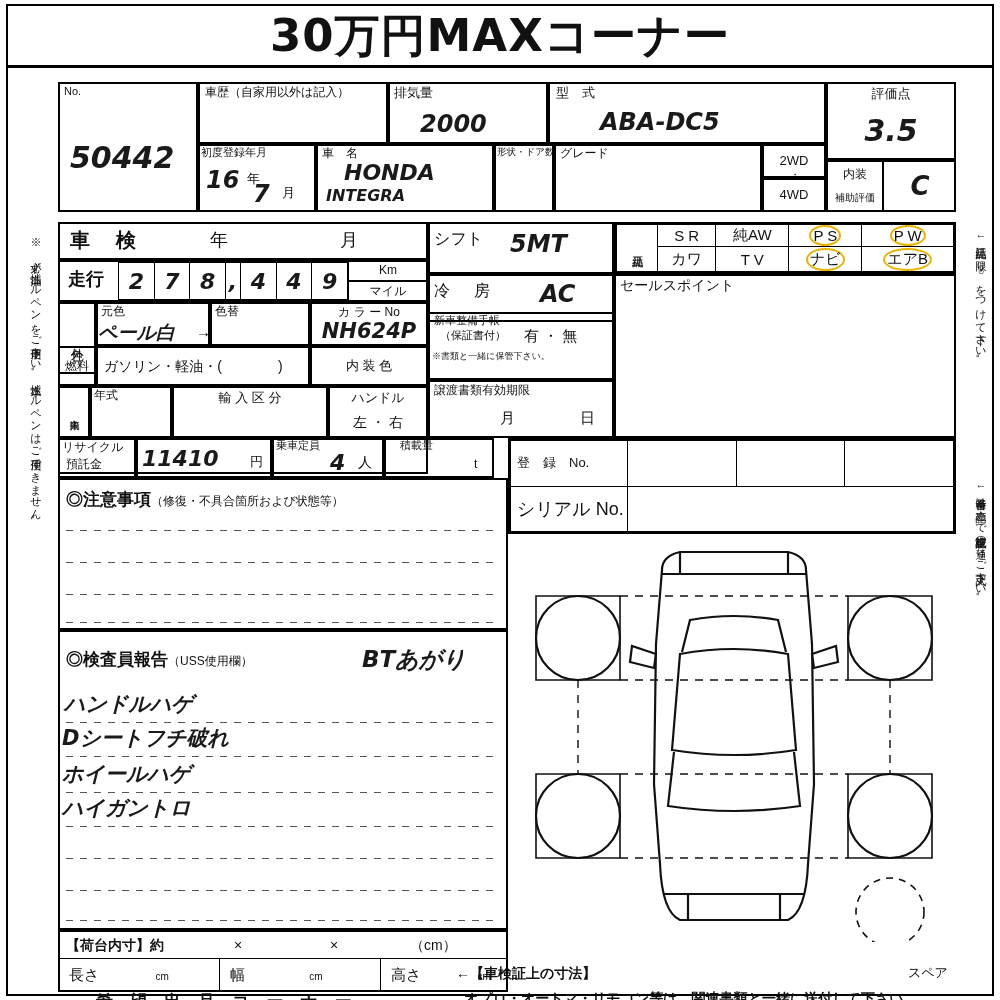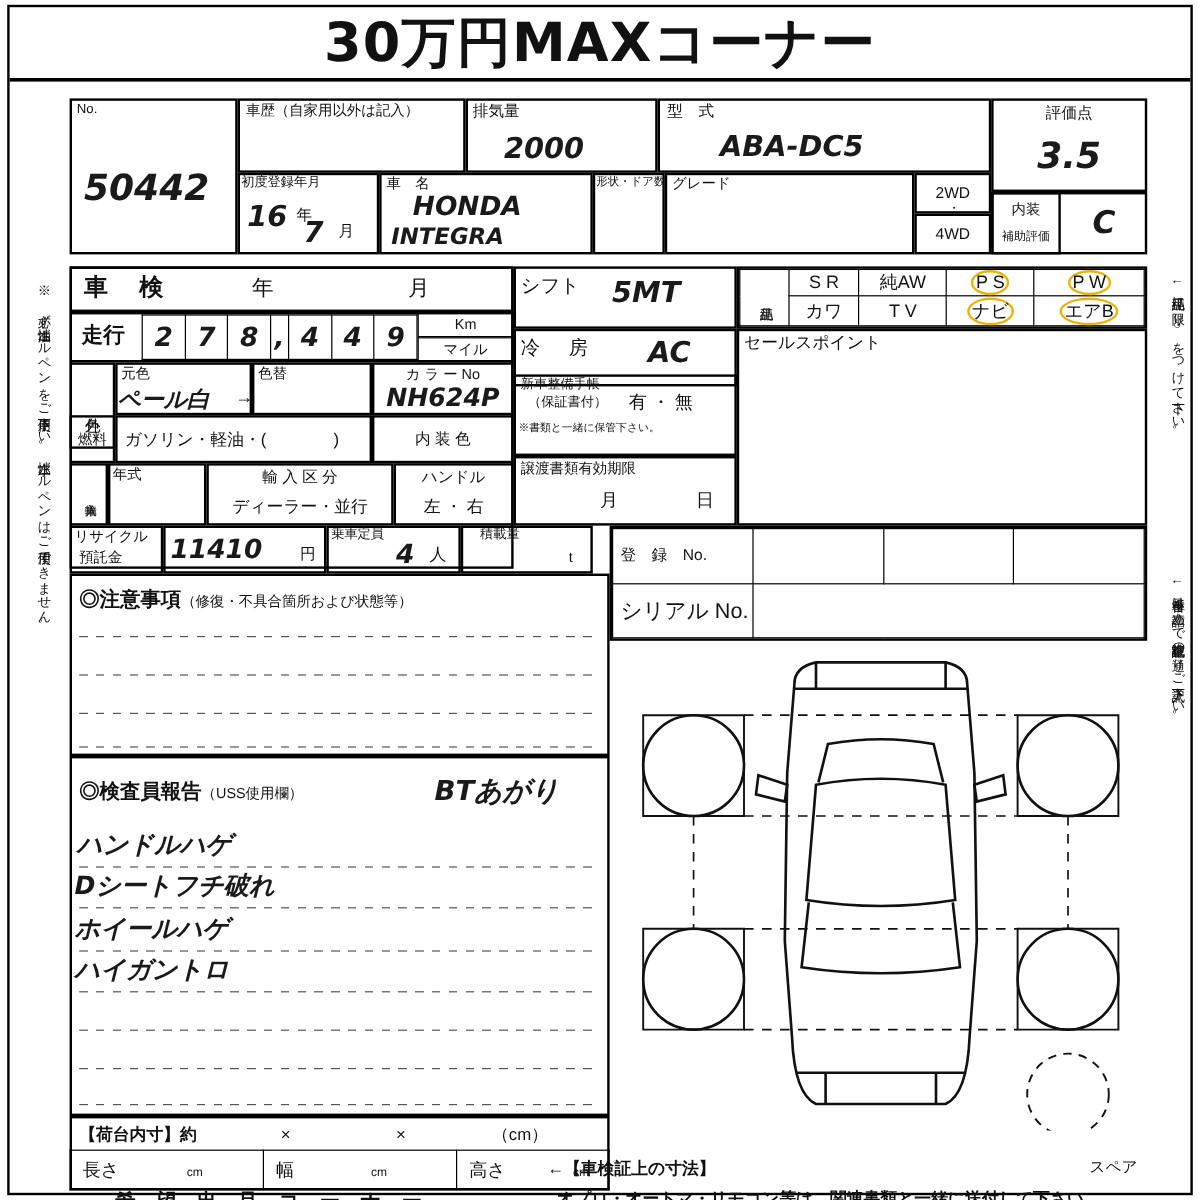--- a/index.html
+++ b/index.html
@@ -87,21 +87,21 @@
   <div class="abs bx" style="left:198px;top:144px;width:118px;height:68px;"></div>
   <div class="abs sml" style="left:201px;top:147px;font-size:11px;">初度登録年月</div>
   <div class="abs hw" style="left:206px;top:166px;font-size:24px;">16</div>
   <div class="abs sml" style="left:247px;top:172px;font-size:13px;">年</div>
   <div class="abs hw" style="left:253px;top:180px;font-size:24px;">7</div>
   <div class="abs sml" style="left:282px;top:186px;font-size:13px;">月</div>
 
   <div class="abs bx" style="left:316px;top:144px;width:178px;height:68px;"></div>
   <div class="abs sml" style="left:322px;top:147px;font-size:12px;">車　名</div>
   <div class="abs hw" style="left:344px;top:160px;font-size:22px;">HONDA</div>
-  <div class="abs hw" style="left:326px;top:186px;font-size:19px;">INTEGRA</div>
+  <div class="abs hw" style="left:326px;top:186px;font-size:16px;">INTEGRA</div>
 
   <div class="abs bx" style="left:494px;top:144px;width:60px;height:68px;"></div>
   <div class="abs xsml" style="left:497px;top:147px;font-size:9.5px;">形状・ドア数</div>
 
   <div class="abs bx" style="left:554px;top:144px;width:208px;height:68px;"></div>
   <div class="abs sml" style="left:560px;top:147px;font-size:12px;">グレード</div>
 
   <div class="abs bx" style="left:762px;top:144px;width:64px;height:34px;"></div>
   <div class="abs ctr sml" style="left:762px;top:144px;width:64px;height:34px;font-size:13px;">2WD</div>
   <div class="abs bx" style="left:762px;top:178px;width:64px;height:34px;"></div>
@@ -159,21 +159,20 @@
   <div class="abs ctr sml" style="left:310px;top:346px;width:118px;height:40px;font-size:13px;">内 装 色</div>
 
   <div class="abs thin" style="left:58px;top:386px;width:32px;height:52px;border:2px solid #000;"></div>
   <div class="abs ctr" style="left:58px;top:386px;width:32px;height:52px;">
     <span class="vert xsml" style="font-size:10px;">輸入車</span>
   </div>
   <div class="abs thin" style="left:90px;top:386px;width:82px;height:52px;border:2px solid #000;"></div>
   <div class="abs sml" style="left:94px;top:389px;font-size:12px;">年式</div>
   <div class="abs thin" style="left:172px;top:386px;width:156px;height:52px;border:2px solid #000;"></div>
   <div class="abs ctr sml" style="left:172px;top:387px;width:156px;height:22px;font-size:13px;">輸 入 区 分</div>
-  <div class="abs ctr sml" style="left:172px;top:409px;width:156px;height:26px;font-size:14px;">ディーラー・並行</div>
   <div class="abs thin" style="left:328px;top:386px;width:100px;height:52px;border:2px solid #000;"></div>
   <div class="abs ctr sml" style="left:328px;top:387px;width:100px;height:22px;font-size:13px;">ハンドル</div>
   <div class="abs ctr sml" style="left:328px;top:409px;width:100px;height:26px;font-size:14px;">左 ・ 右</div>
 
   <div class="abs thin" style="left:58px;top:438px;width:78px;height:40px;border:2px solid #000;"></div>
   <div class="abs sml" style="left:62px;top:441px;font-size:12px;">リサイクル</div>
   <div class="abs sml" style="left:66px;top:458px;font-size:12px;">預託金</div>
   <div class="abs thin" style="left:136px;top:438px;width:136px;height:40px;border:2px solid #000;"></div>
   <div class="abs hw" style="left:142px;top:446px;font-size:22px;">11410</div>
   <div class="abs sml" style="left:250px;top:455px;font-size:13px;">円</div>

